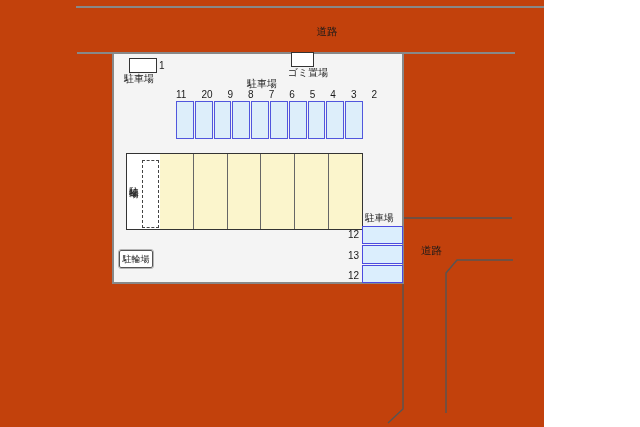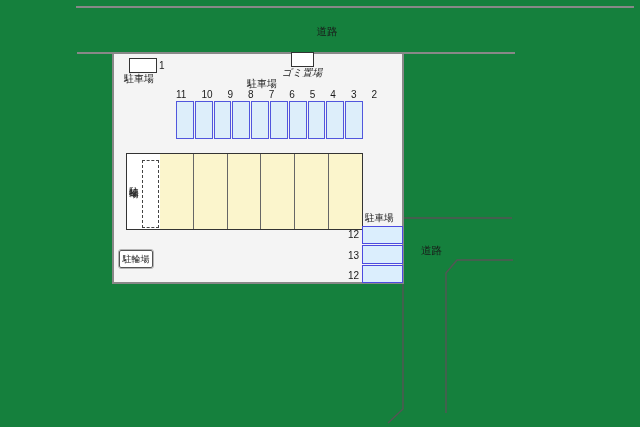--- a/index.html
+++ b/index.html
@@ -1,17 +1,17 @@
 <!DOCTYPE html>
 <html><head>
 <meta charset="utf-8">
 <style>
   html,body{margin:0;padding:0;background:#fff;}
   .stage{
-    position:relative;width:640px;height:427px;background:#15803d;
+    position:relative;width:544px;height:427px;background:#c2410c;
     font-family:"Liberation Sans","DejaVu Sans",sans-serif;
     color:#1a1a1a;overflow:hidden;
   }
   .abs{position:absolute;}
   .lbl{font-size:10px;line-height:11px;white-space:nowrap;}
   .ctr{text-align:center;}
 
   
   .road-line{position:absolute;height:2px;background:#888;}
   svg.roads{position:absolute;left:0;top:0;}
@@ -76,27 +76,27 @@
   <div class="abs lbl ctr" style="left:300px;top:26px;width:54px;font-size:10.5px;">道路</div>
   <div class="road-line" style="left:77px;top:52px;width:438px;"></div>
 
   <div class="area"></div>
 
   <div class="white-box" style="left:129px;top:58px;width:28px;height:15px;"></div>
   <div class="abs lbl" style="left:159px;top:60px;">1</div>
   <div class="abs lbl" style="left:124px;top:73px;">駐車場</div>
 
   <div class="white-box" style="left:291px;top:52px;width:23px;height:15px;"></div>
-  <div class="abs lbl ctr" style="left:281px;top:67px;width:42px;font-style:italic;">ゴミ置場</div>
+  <div class="abs lbl ctr" style="left:287px;top:67px;width:42px;">ゴミ置場</div>
 
   <div class="abs lbl ctr" style="left:232px;top:78px;width:60px;">駐車場</div>
 
   <div class="row-numbers">
     <span>11</span>
-    <span>10</span>
+    <span>20</span>
     <span>9</span>
     <span>8</span>
     <span>7</span>
     <span>6</span>
     <span>5</span>
     <span>4</span>
     <span>3</span>
     <span>2</span>
   </div>
 

